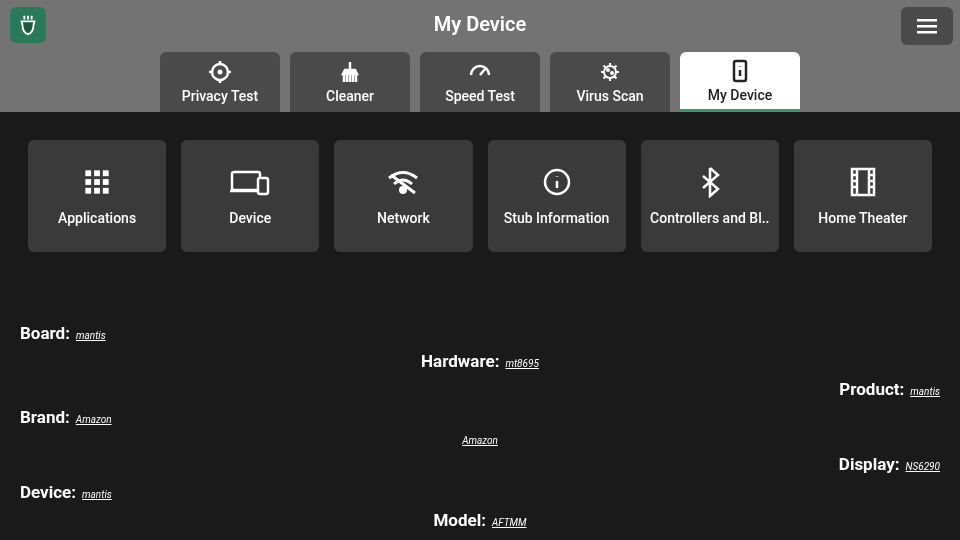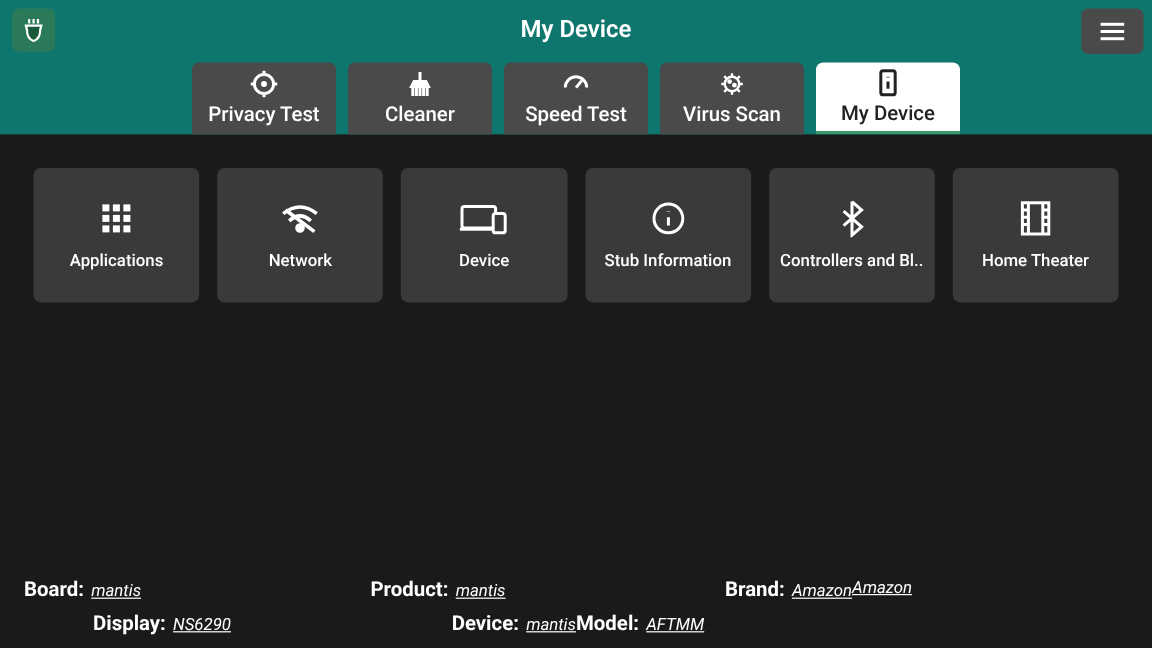--- a/index.html
+++ b/index.html
@@ -9,21 +9,21 @@
     }
     body {
       width: 960px;
       height: 540px;
       background: #1a1a1a;
       font-family: -apple-system, BlinkMacSystemFont, "Segoe UI", Roboto, sans-serif;
       color: #fff;
       overflow: hidden;
     }
     .header {
-      background: #0f766e;
+      background: #737373;
       height: 112px;
       position: relative;
     }
     .app-logo {
       position: absolute;
       top: 7px;
       left: 10px;
       width: 36px;
       height: 36px;
       background: #2a7a5a;
@@ -77,21 +77,21 @@
       background: #fff;
       color: #222;
       border-bottom: 3px solid #3a9a6a;
     }
     .tab-icon {
       height: 24px;
       display: flex;
       align-items: center;
     }
     .tab-label {
-      font-size: 17px;
+      font-size: 14px;
       font-weight: 500;
     }
     .content {
       padding: 28px;
     }
     .cards {
       display: flex;
       gap: 15px;
     }
     .card {
@@ -116,41 +116,41 @@
       font-weight: 500;
       text-align: center;
       white-space: nowrap;
     }
     .info-grid {
       position: absolute;
       bottom: 10px;
       left: 0;
       right: 0;
       display: grid;
-      grid-template-columns: 1fr 1fr 1fr 1fr;
+      grid-template-columns: 1fr;
       padding: 0 20px;
       row-gap: 8px;
     }
     .info-item {
       font-size: 17px;
       display: flex;
       align-items: baseline;
       gap: 6px;
     }
     .info-item:nth-child(3n+1) { justify-self: start; }
     .info-item:nth-child(3n+2) { justify-self: center; }
     .info-item:nth-child(3n+3) { justify-self: end; justify-content: center; }
     .info-key {
       font-weight: 700;
       text-align: right;
     }
     .info-value {
       font-style: italic;
       text-decoration: underline;
-      font-size: 14px;
+      font-size: 10px;
       font-weight: 400;
     }
   </style>
 </head>
 <body>
 
 <div class="header">
   <div class="app-logo">
     <svg width="22" height="22" viewBox="0 0 24 24" fill="none" stroke="#fff" stroke-width="2">
       <path d="M8 2 L8 6 M12 2 L12 6 M16 2 L16 6"></path>
@@ -232,38 +232,38 @@
             <rect x="17" y="9.5" width="5" height="5"></rect>
             <rect x="2" y="17" width="5" height="5"></rect>
             <rect x="9.5" y="17" width="5" height="5"></rect>
             <rect x="17" y="17" width="5" height="5"></rect>
           </svg>
       </div>
       <div class="card-label">Applications</div>
     </div>
     <div class="card">
       <div class="card-icon">
+        <svg width="40" height="28" viewBox="0 0 40 28" fill="none" stroke="#fff" stroke-width="2.5">
+            <rect x="2" y="4" width="28" height="18" rx="2"></rect>
+            <line x1="0" y1="23" x2="32" y2="23"></line>
+            <rect x="28" y="10" width="10" height="16" rx="2" fill="#3a3a3a"></rect>
+          </svg>
+      </div>
+      <div class="card-label">Device</div>
+    </div>
+    <div class="card">
+      <div class="card-icon">
         <svg width="32" height="26" viewBox="0 0 32 26" fill="none" stroke="#fff" stroke-width="3">
             <path d="M2 9 Q16 -2 30 9"></path>
             <path d="M7 15 Q16 7 25 15"></path>
             <circle cx="16" cy="21" r="2.5" fill="#fff"></circle>
             <line x1="4" y1="6" x2="28" y2="24"></line>
           </svg>
       </div>
       <div class="card-label">Network</div>
-    </div>
-    <div class="card">
-      <div class="card-icon">
-        <svg width="40" height="28" viewBox="0 0 40 28" fill="none" stroke="#fff" stroke-width="2.5">
-            <rect x="2" y="4" width="28" height="18" rx="2"></rect>
-            <line x1="0" y1="23" x2="32" y2="23"></line>
-            <rect x="28" y="10" width="10" height="16" rx="2" fill="#3a3a3a"></rect>
-          </svg>
-      </div>
-      <div class="card-label">Device</div>
     </div>
     <div class="card">
       <div class="card-icon">
         <svg width="30" height="30" viewBox="0 0 30 30" fill="none" stroke="#fff" stroke-width="2.5">
             <circle cx="15" cy="15" r="12"></circle>
             <line x1="15" y1="9" x2="15" y2="9.5" stroke-width="3"></line>
             <line x1="15" y1="14" x2="15" y2="21"></line>
           </svg>
       </div>
       <div class="card-label">Stub Information</div>
@@ -294,20 +294,24 @@
     </div>
   </div>
 </div>
 
 <div class="info-grid">
   <div class="info-item">
       <span class="info-key">Board:</span>
       <span class="info-value">mantis</span>
     </div>
   <div class="info-item">
+      <span class="info-key">Hardware:</span>
+      <span class="info-value">mt8695</span>
+    </div>
+  <div class="info-item">
       <span class="info-key">Product:</span>
       <span class="info-value">mantis</span>
     </div>
   <div class="info-item">
       <span class="info-key">Brand:</span>
       <span class="info-value">Amazon</span>
     </div>
   <div class="info-item">
       <span class="info-value">Amazon</span>
     </div>

